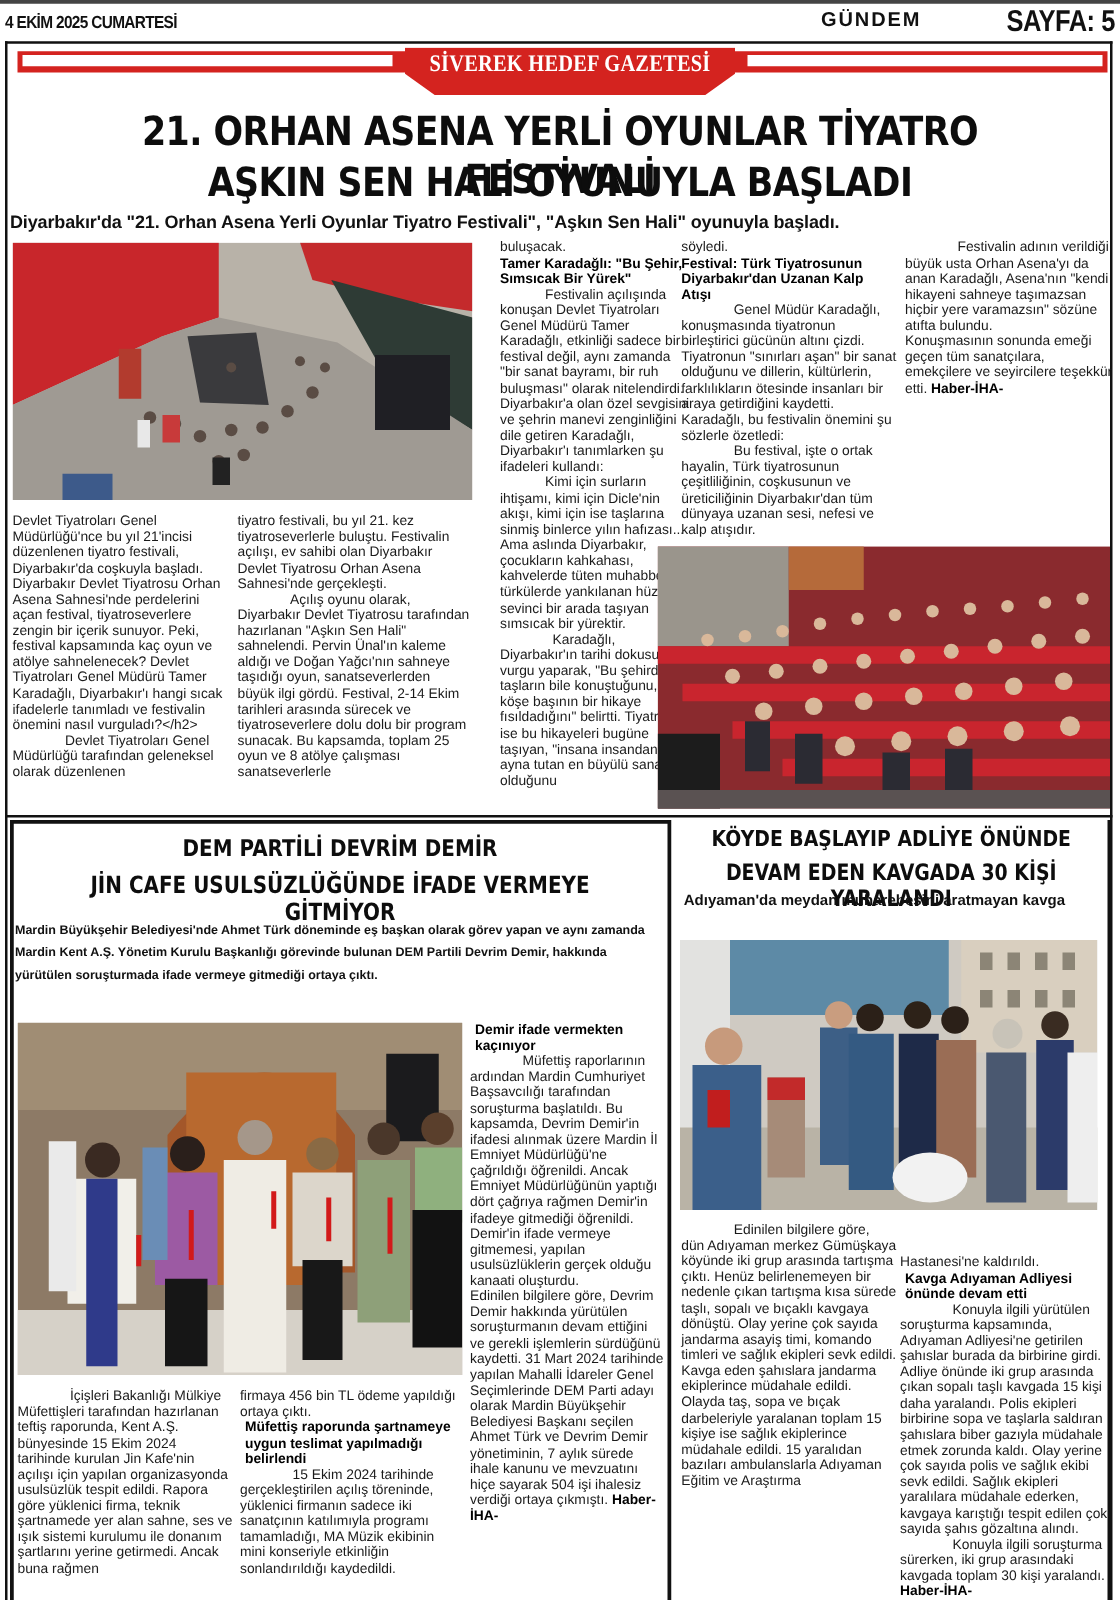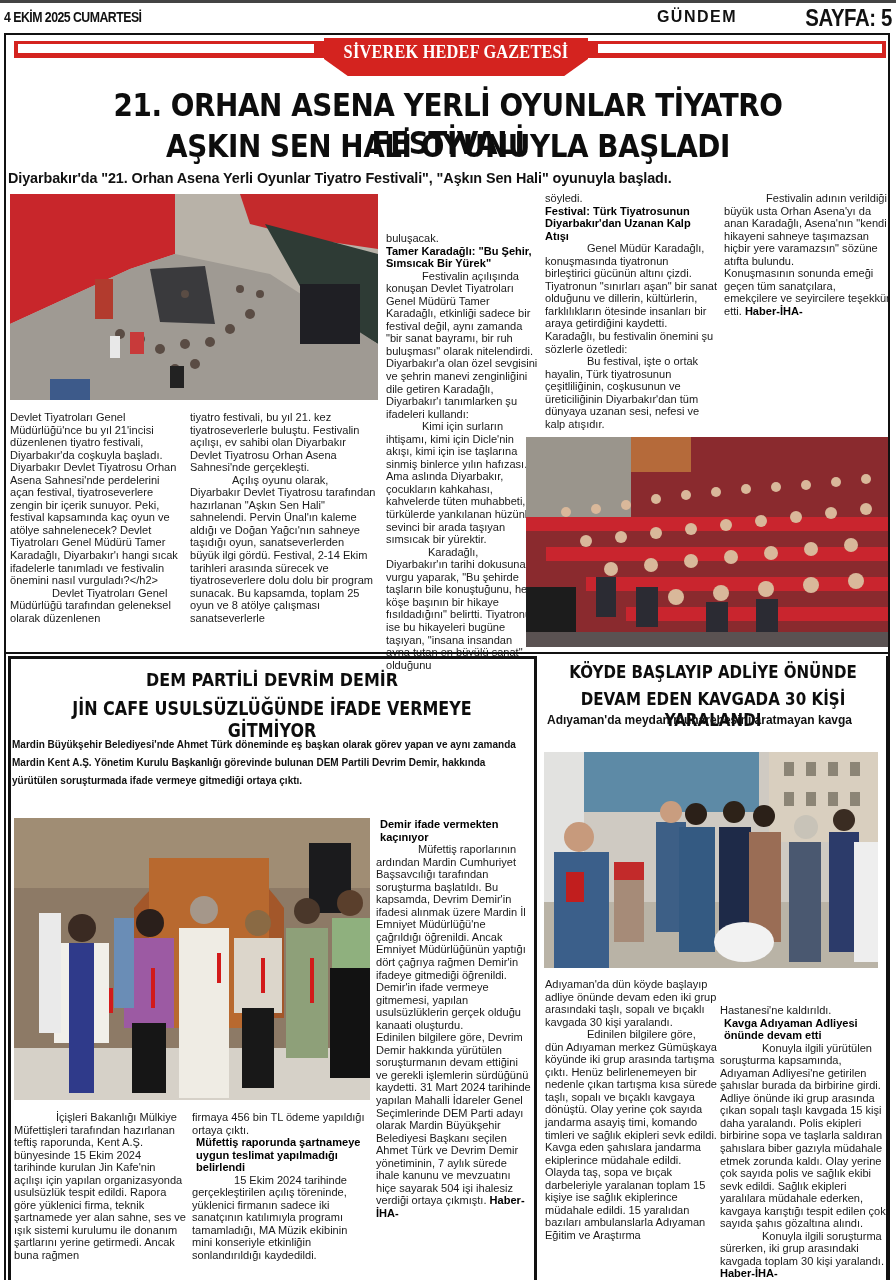--- a/index.html
+++ b/index.html
@@ -96,21 +96,21 @@
 </div>
 
 <div class="col" style="left:10px;top:411px;width:172px;">
   <p>Devlet Tiyatroları Genel Müdürlüğü'nce bu yıl 21'incisi düzenlenen tiyatro festivali, Diyarbakır'da coşkuyla başladı. Diyarbakır Devlet Tiyatrosu Orhan Asena Sahnesi'nde perdelerini açan festival, tiyatroseverlere zengin bir içerik sunuyor. Peki, festival kapsamında kaç oyun ve atölye sahnelenecek? Devlet Tiyatroları Genel Müdürü Tamer Karadağlı, Diyarbakır'ı hangi sıcak ifadelerle tanımladı ve festivalin önemini nasıl vurguladı?&lt;/h2&gt;</p>
   <p class="ind">Devlet Tiyatroları Genel Müdürlüğü tarafından geleneksel olarak düzenlenen</p>
 </div>
 <div class="col" style="left:190px;top:411px;width:186px;">
   <p>tiyatro festivali, bu yıl 21. kez tiyatroseverlerle buluştu. Festivalin açılışı, ev sahibi olan Diyarbakır Devlet Tiyatrosu Orhan Asena Sahnesi'nde gerçekleşti.</p>
   <p class="ind">Açılış oyunu olarak, Diyarbakır Devlet Tiyatrosu tarafından hazırlanan "Aşkın Sen Hali" sahnelendi. Pervin Ünal'ın kaleme aldığı ve Doğan Yağcı'nın sahneye taşıdığı oyun, sanatseverlerden büyük ilgi gördü. Festival, 2-14 Ekim tarihleri arasında sürecek ve tiyatroseverlere dolu dolu bir program sunacak. Bu kapsamda, toplam 25 oyun ve 8 atölye çalışması sanatseverlerle</p>
 </div>
-<div class="col" style="left:386px;top:192px;width:152px;margin-top:40px;">
+<div class="col" style="left:400px;top:192px;width:152px;">
   <p>buluşacak.</p>
   <p class="bh">Tamer Karadağlı: "Bu Şehir, Sımsıcak Bir Yürek"</p>
   <p class="ind2">Festivalin açılışında konuşan Devlet Tiyatroları Genel Müdürü Tamer Karadağlı, etkinliği sadece bir festival değil, aynı zamanda "bir sanat bayramı, bir ruh buluşması" olarak nitelendirdi. Diyarbakır'a olan özel sevgisini ve şehrin manevi zenginliğini dile getiren Karadağlı, Diyarbakır'ı tanımlarken şu ifadeleri kullandı:</p>
   <p class="ind2">Kimi için surların ihtişamı, kimi için Dicle'nin akışı, kimi için ise taşlarına sinmiş binlerce yılın hafızası... Ama aslında Diyarbakır, çocukların kahkahası, kahvelerde tüten muhabbeti, türkülerde yankılanan hüzünle sevinci bir arada taşıyan sımsıcak bir yürektir.</p>
   <p class="ind">Karadağlı, Diyarbakır'ın tarihi dokusuna vurgu yaparak, "Bu şehirde taşların bile konuştuğunu, her köşe başının bir hikaye fısıldadığını" belirtti. Tiyatronun ise bu hikayeleri bugüne taşıyan, "insana insandan ayna tutan en büyülü sanat" olduğunu</p>
 </div>
 <div class="col" style="left:545px;top:192px;width:172px;">
   <p>söyledi.</p>
   <p class="bh">Festival: Türk Tiyatrosunun Diyarbakır'dan Uzanan Kalp Atışı</p>
   <p class="ind">Genel Müdür Karadağlı, konuşmasında tiyatronun birleştirici gücünün altını çizdi. Tiyatronun "sınırları aşan" bir sanat olduğunu ve dillerin, kültürlerin, farklılıkların ötesinde insanları bir araya getirdiğini kaydetti. Karadağlı, bu festivalin önemini şu sözlerle özetledi:</p>
@@ -278,21 +278,20 @@
         <circle cx="262" cy="75" r="12" fill="#c8c3b8"></circle>
       <rect x="285" y="80" width="30" height="120" fill="#2c3b6a"></rect>
         <circle cx="300" cy="68" r="11" fill="#3a2c22"></circle>
       <rect x="310" y="90" width="24" height="120" fill="#eeeeee"></rect>
       <ellipse cx="200" cy="190" rx="30" ry="20" fill="#f2f2f2"></ellipse>
     </g>
   </svg>
 </div>
 
 <div class="col" style="left:545px;top:978px;width:172px;">
-  <p>Adıyaman'da dün köyde başlayıp adliye önünde devam eden iki grup arasındaki taşlı, sopalı ve bıçaklı kavgada 30 kişi yaralandı.</p>
   <p class="ind">Edinilen bilgilere göre, dün Adıyaman merkez Gümüşkaya köyünde iki grup arasında tartışma çıktı. Henüz belirlenemeyen bir nedenle çıkan tartışma kısa sürede taşlı, sopalı ve bıçaklı kavgaya dönüştü. Olay yerine çok sayıda jandarma asayiş timi, komando timleri ve sağlık ekipleri sevk edildi. Kavga eden şahıslara jandarma ekiplerince müdahale edildi. Olayda taş, sopa ve bıçak darbeleriyle yaralanan toplam 15 kişiye ise sağlık ekiplerince müdahale edildi. 15 yaralıdan bazıları ambulanslarla Adıyaman Eğitim ve Araştırma</p>
 </div>
 <div class="col" style="left:720px;top:978px;width:166px;margin-top:26px;">
   <p>Hastanesi'ne kaldırıldı.</p>
   <p class="bh" style="padding-left:4px;">Kavga Adıyaman Adliyesi önünde devam etti</p>
   <p class="ind">Konuyla ilgili yürütülen soruşturma kapsamında, Adıyaman Adliyesi'ne getirilen şahıslar burada da birbirine girdi. Adliye önünde iki grup arasında çıkan sopalı taşlı kavgada 15 kişi daha yaralandı. Polis ekipleri birbirine sopa ve taşlarla saldıran şahıslara biber gazıyla müdahale etmek zorunda kaldı. Olay yerine çok sayıda polis ve sağlık ekibi sevk edildi. Sağlık ekipleri yaralılara müdahale ederken, kavgaya karıştığı tespit edilen çok sayıda şahıs gözaltına alındı.</p>
   <p class="ind"><span>Konuyla ilgili soruşturma sürerken, iki grup arasındaki kavgada toplam 30 kişi yaralandı.</span> <b>Haber-İHA-</b></p>
 </div>
 
 </body></html>

